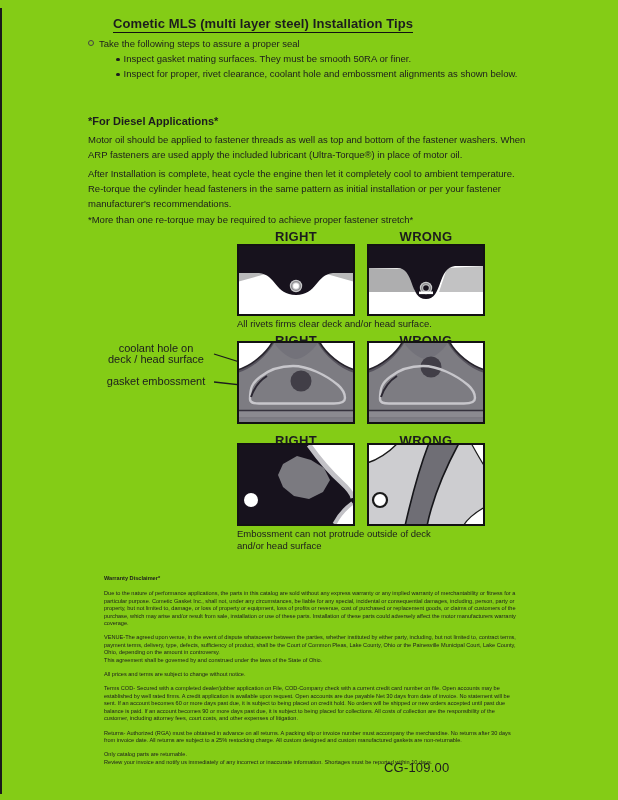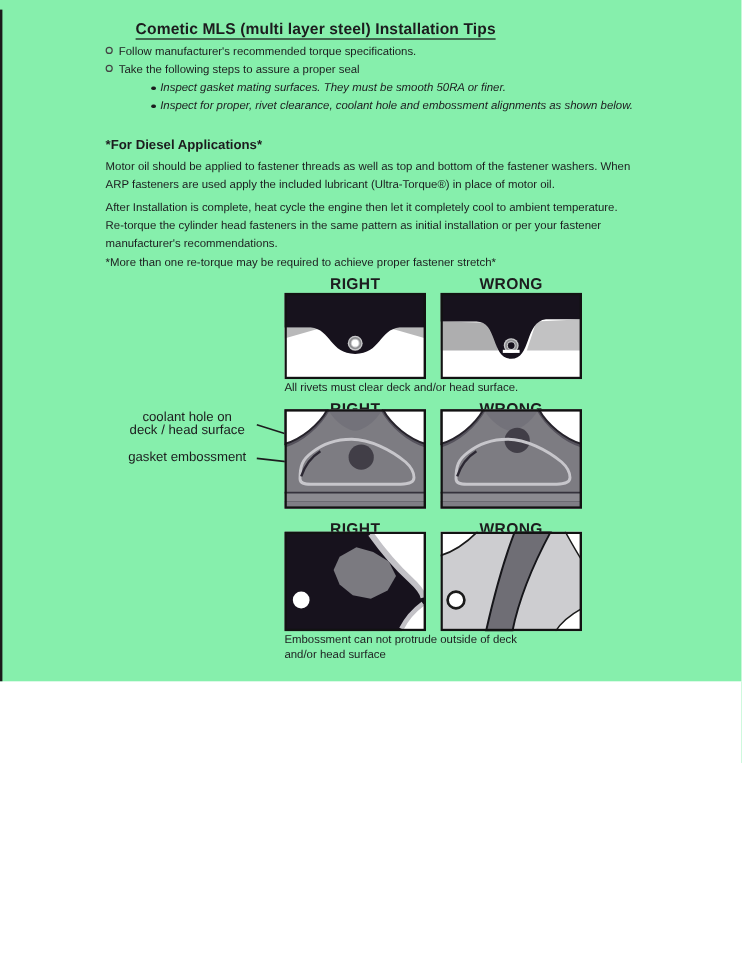--- a/index.html
+++ b/index.html
@@ -1,29 +1,29 @@
 <!DOCTYPE html>
 <html><head>
 <meta charset="utf-8">
 <style>
   html,body{margin:0;padding:0;background:#ffffff;}
   .page{
-    position:relative;width:618px;height:568px;background:#86efac;overflow:hidden;
+    position:relative;width:618px;height:800px;background:#84cc16;overflow:hidden;
     font-family:"Liberation Sans","DejaVu Sans",sans-serif;color:#1c1c1e;
   }
   .edge-line{position:absolute;left:0;top:8px;width:2px;height:786px;background:#1a1a1a;}
   .title{
     position:absolute;left:113px;top:16px;font-size:13px;font-weight:bold;
     border-bottom:1.5px solid #111;padding-bottom:1px;letter-spacing:.1px;
   }
   .tips{position:absolute;left:88px;top:36px;width:450px;font-size:9.5px;line-height:15px;}
   .b-row{display:flex;align-items:baseline;}
   .dot1{width:4px;height:4px;border:1px solid #444;border-radius:50%;flex:0 0 auto;
         margin-right:5px;position:relative;top:-1px;}
-  .b-sub{margin-left:38px;font-style:italic;}
+  .b-sub{margin-left:28px;}
   .dot2{width:3.5px;height:3.5px;background:#1c1c1e;border-radius:50%;flex:0 0 auto;
         margin-right:4px;position:relative;top:-1px;}
   .diesel-h{position:absolute;left:88px;top:115px;font-size:11px;font-weight:bold;text-align:center;}
   .para{position:absolute;left:88px;font-size:9.5px;line-height:15px;}
   .p1{top:132px;width:445px;}
   .p2{top:166px;width:432px;}
   .p3{top:212px;width:445px;}
   .rw{position:absolute;width:118px;text-align:center;font-size:13px;font-weight:bold;letter-spacing:.3px;}
   .panel{position:absolute;width:118px;}
   .cap{position:absolute;font-size:9.5px;line-height:11.5px;white-space:pre-line;}
@@ -38,24 +38,20 @@
 </head>
 <body>
 
 <div class="page">
 
   <div class="edge-line"></div>
 
   <div class="title">Cometic MLS (multi layer steel) Installation Tips</div>
 
   <div class="tips">
-    <div class="b-row">
-      <span class="dot1"></span>
-      <span>Follow manufacturer's recommended torque specifications.</span>
-    </div>
     <div class="b-row">
       <span class="dot1"></span>
       <span>Take the following steps to assure a proper seal</span>
     </div>
     <div class="b-row b-sub">
       <span class="dot2"></span>
       <span>Inspect gasket mating surfaces.  They must be smooth 50RA or finer.</span>
     </div>
     <div class="b-row b-sub">
       <span class="dot2"></span>
@@ -91,21 +87,21 @@
       <polygon points="118,22 80,24 72,48 118,48" fill="#c2c2c3"></polygon>
       <path d="M0,0 H118 V22 H88 C70,24 76,55 59,55 C42,55 48,24 30,24 L0,24 Z" fill="#17121d"></path>
       <circle cx="59" cy="44" r="6.2" fill="#c9c9cb"></circle>
       <circle cx="59" cy="44" r="4.4" fill="none" stroke="#8e8e91" stroke-width="1.4"></circle>
       <circle cx="59" cy="44" r="2.8" fill="#17121d"></circle>
       <rect x="52" y="47.5" width="14" height="2.6" fill="#ffffff"></rect>
       <rect x="1" y="1" width="116" height="70" fill="none" stroke="#121212" stroke-width="2"></rect>
     </svg>
   </div>
 
-  <div class="cap" style="left:237px;top:318px;">All rivets must clear deck and/or head surface.</div>
+  <div class="cap" style="left:237px;top:318px;">All rivets firms clear deck and/or head surface.</div>
 
   <div class="rw" style="left:237px;top:333px;">RIGHT</div>
   <div class="rw" style="left:367px;top:333px;">WRONG</div>
 
   <div class="lab" style="left:100px;top:343px;width:112px;">coolant hole on
 deck / head surface</div>
   <div class="lab" style="left:100px;top:376px;width:112px;">gasket embossment</div>
 
   <svg class="leaders" width="618" height="110" viewBox="0 0 618 110">
     <line x1="214" y1="24" x2="300" y2="51" stroke="#1c1c1e" stroke-width="1.3"></line>

